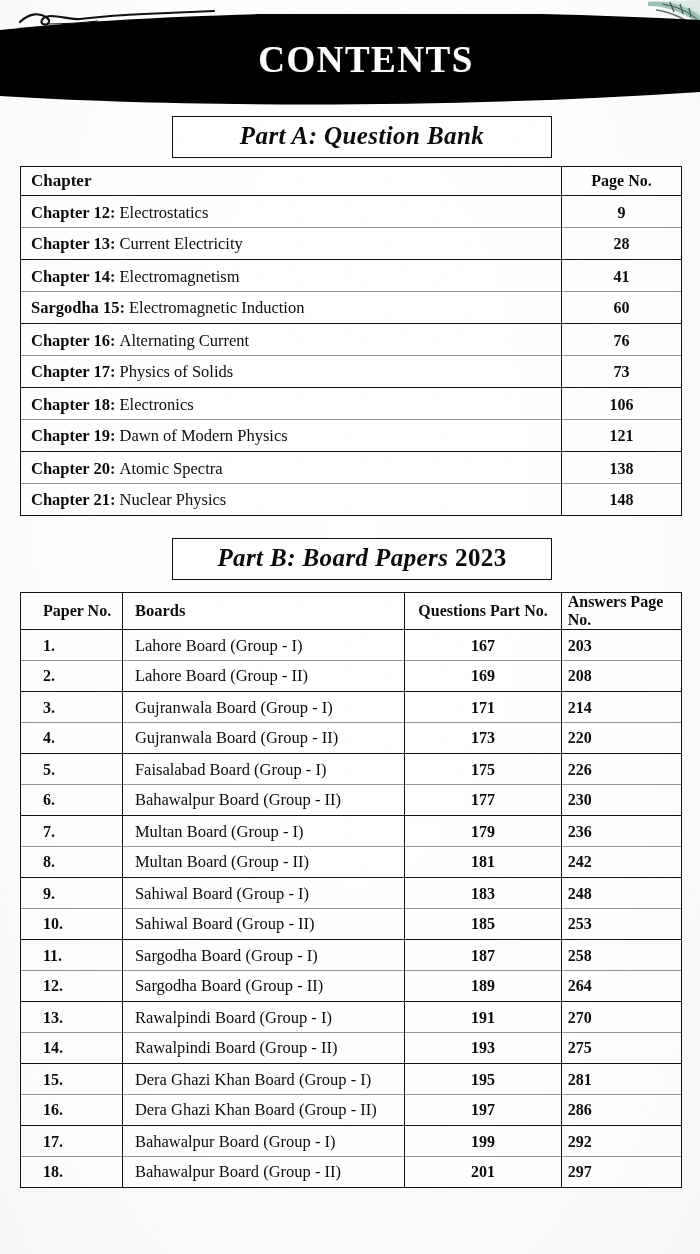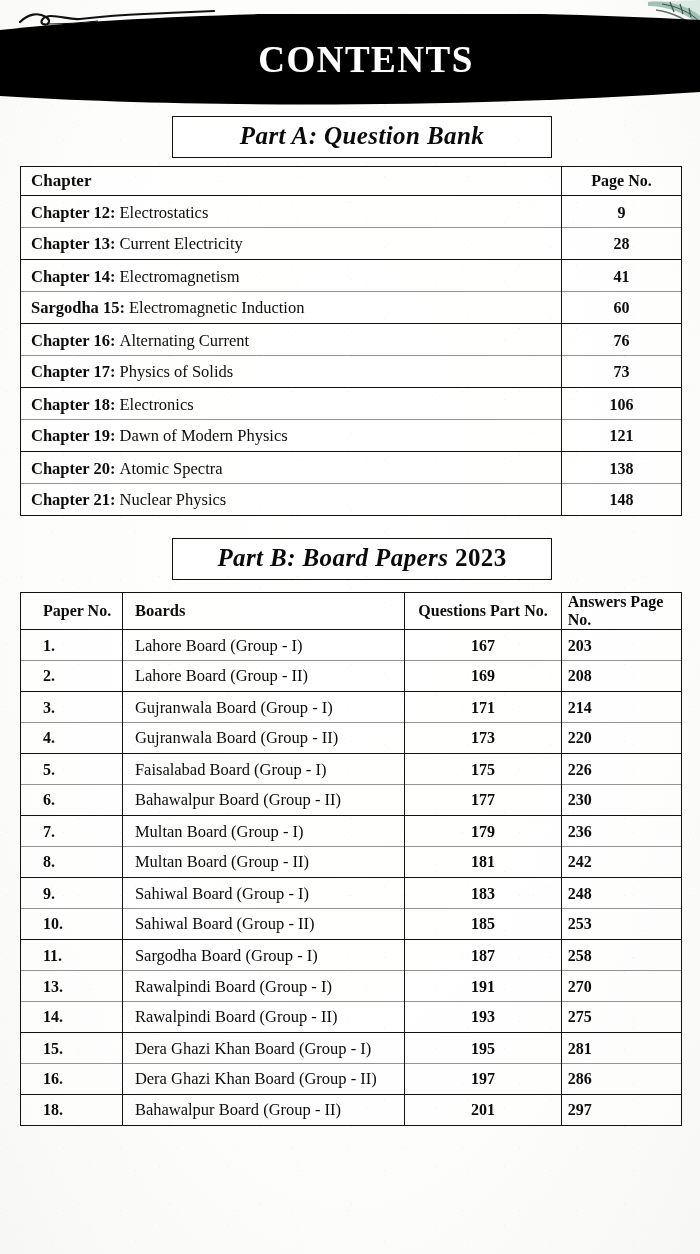--- a/index.html
+++ b/index.html
@@ -309,20 +309,26 @@
           <td class="c-brd">Sahiwal Board (Group - II)</td>
           <td class="c-q">185</td>
           <td class="c-a">253</td>
         </tr>
         <tr class="warp-1">
           <td class="c-no">11.</td>
           <td class="c-brd">Sargodha Board (Group - I)</td>
           <td class="c-q">187</td>
           <td class="c-a">258</td>
         </tr>
+        <tr class="warp-2">
+          <td class="c-no">12.</td>
+          <td class="c-brd">Sargodha Board (Group - II)</td>
+          <td class="c-q">189</td>
+          <td class="c-a">264</td>
+        </tr>
         <tr class="warp-1">
           <td class="c-no">13.</td>
           <td class="c-brd">Rawalpindi Board (Group - I)</td>
           <td class="c-q">191</td>
           <td class="c-a">270</td>
         </tr>
         <tr class="warp-2">
           <td class="c-no">14.</td>
           <td class="c-brd">Rawalpindi Board (Group - II)</td>
           <td class="c-q">193</td>
@@ -333,20 +339,26 @@
           <td class="c-brd">Dera Ghazi Khan Board (Group - I)</td>
           <td class="c-q">195</td>
           <td class="c-a">281</td>
         </tr>
         <tr class="warp-2">
           <td class="c-no">16.</td>
           <td class="c-brd">Dera Ghazi Khan Board (Group - II)</td>
           <td class="c-q">197</td>
           <td class="c-a">286</td>
         </tr>
+        <tr class="warp-1">
+          <td class="c-no">17.</td>
+          <td class="c-brd">Bahawalpur Board (Group - I)</td>
+          <td class="c-q">199</td>
+          <td class="c-a">292</td>
+        </tr>
         <tr class="warp-2">
           <td class="c-no">18.</td>
           <td class="c-brd">Bahawalpur Board (Group - II)</td>
           <td class="c-q">201</td>
           <td class="c-a">297</td>
         </tr>
       </tbody>
   </table>
 
   <div class="speckle"></div>

